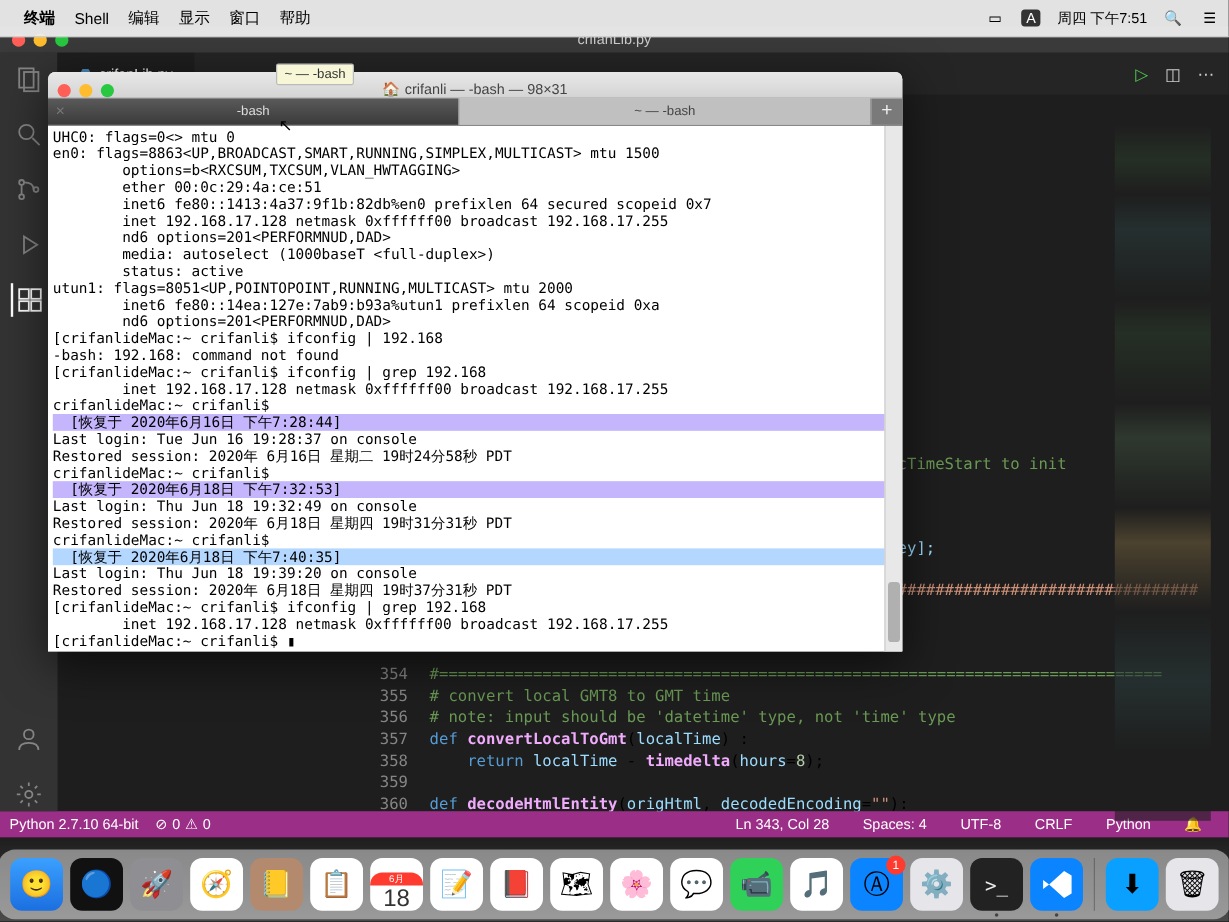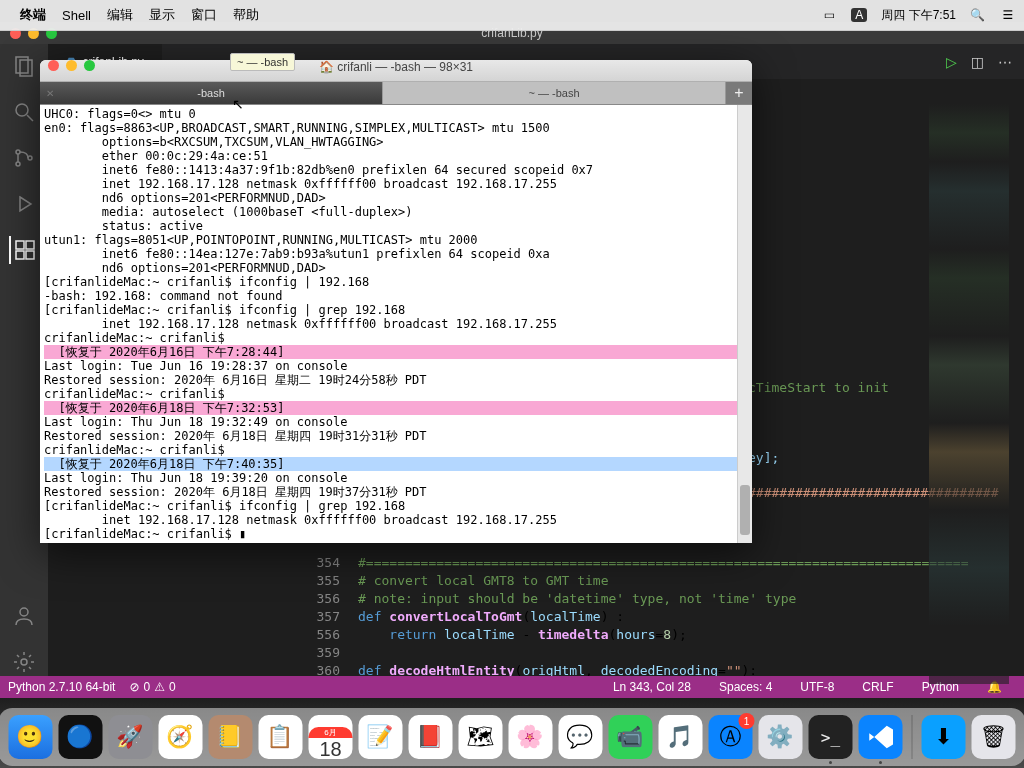--- a/index.html
+++ b/index.html
@@ -141,21 +141,21 @@
   background: #fff;
   border-radius: 6px 6px 0 0;
   box-shadow: 0 10px 40px rgba(0,0,0,0.6);
   z-index: 50;
   overflow: hidden;
 }
 .term-titlebar {
   height: 22px;
   background: linear-gradient(#e8e8e8, #d4d4d4);
   display: flex;
-  align-items: flex-start;
+  align-items: flex-end;
   position: relative;
   border-bottom: 1px solid #b0b0b0;
 }
 .term-titlebar .title { position: absolute; left: 50%; transform: translateX(-50%); font-size: 12px; color: #444; }
 .term-tabs {
   height: 23px;
   background: #b5b5b5;
   display: flex;
   border-bottom: 1px solid #888;
 }
@@ -187,21 +187,21 @@
 .term-body {
   background: #fff;
   color: #000;
   font-family: "Menlo", monospace;
   font-size: 12px;
   line-height: 14px;
   padding: 2px 4px;
   white-space: pre;
   position: relative;
 }
-.term-body .hl-grey { background: #f9a8d4; display: block; }
+.term-body .hl-grey { background: #c4b5fd; display: block; }
 .term-body .hl-blue { background: #b4d7ff; display: block; }
 .term-scrollbar {
   position: absolute;
   right: 0; top: 45px; bottom: 0;
   width: 15px;
   background: #e8e8e8;
   border-left: 1px solid #ccc;
 }
 .term-scroll-thumb {
   position: absolute;
@@ -382,21 +382,21 @@
             </div>
             <div class="code-line">
               <span class="lineno">356</span>
               <span class="codetxt"><span class="c-comment"># note: input should be 'datetime' type, not 'time' type</span></span>
             </div>
             <div class="code-line">
               <span class="lineno">357</span>
               <span class="codetxt"><span class="c-key">def </span><span class="c-func">convertLocalToGmt</span>(<span class="c-param">localTime</span>) :</span>
             </div>
             <div class="code-line">
-              <span class="lineno">556</span>
+              <span class="lineno">358</span>
               <span class="codetxt">    <span class="c-key">return</span> <span class="c-var">localTime</span> - <span class="c-func">timedelta</span>(<span class="c-param">hours</span>=<span class="c-num">8</span>);</span>
             </div>
             <div class="code-line">
               <span class="lineno">359</span>
               <span class="codetxt"></span>
             </div>
             <div class="code-line">
               <span class="lineno">360</span>
               <span class="codetxt"><span class="c-key">def </span><span class="c-func">decodeHtmlEntity</span>(<span class="c-param">origHtml</span>, <span class="c-param">decodedEncoding</span>=<span class="c-str">""</span>):</span>
             </div>

